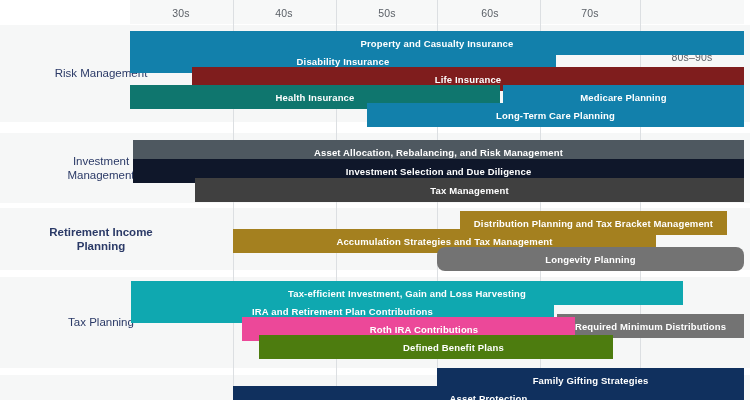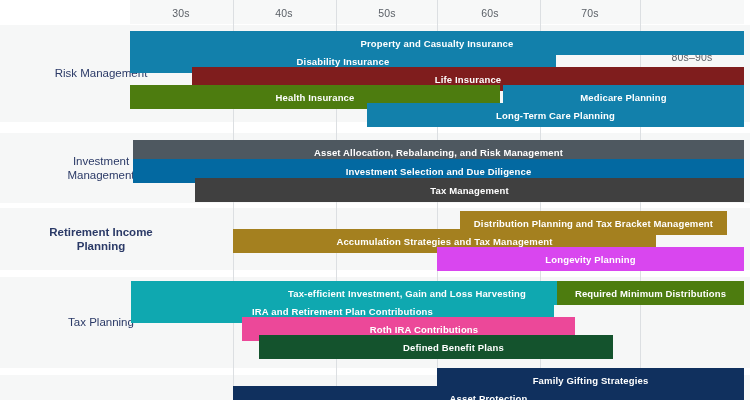--- a/index.html
+++ b/index.html
@@ -117,60 +117,60 @@
   <div id="bars-layer">
       <div class="bar" title="Property and Casualty Insurance" style="left: 130px; width: 614px; top: 31px; background: rgb(18, 128, 171);">
         <span>Property and Casualty Insurance</span>
       </div>
       <div class="bar" title="Disability Insurance" style="left: 130px; width: 426px; top: 49px; background: rgb(18, 128, 171);">
         <span>Disability Insurance</span>
       </div>
       <div class="bar" title="Life Insurance" style="left: 192px; width: 552px; top: 67px; background: #7f1d1d;">
         <span>Life Insurance</span>
       </div>
-      <div class="bar" title="Health Insurance" style="left: 130px; width: 370px; top: 85px; background: #4d7c0f;">
+      <div class="bar" title="Health Insurance" style="left: 130px; width: 370px; top: 85px; background: #0f766e;">
         <span>Health Insurance</span>
       </div>
       <div class="bar" title="Medicare Planning" style="left: 503px; width: 241px; top: 85px; background: rgb(18, 128, 171);">
         <span>Medicare Planning</span>
       </div>
       <div class="bar" title="Long-Term Care Planning" style="left: 367px; width: 377px; top: 103px; background: rgb(18, 128, 171);">
         <span>Long-Term Care Planning</span>
       </div>
       <div class="bar" title="Asset Allocation, Rebalancing, and Risk Management" style="left: 133px; width: 611px; top: 140px; background: rgb(78, 88, 96);">
         <span>Asset Allocation, Rebalancing, and Risk Management</span>
       </div>
-      <div class="bar" title="Investment Selection and Due Diligence" style="left: 133px; width: 611px; top: 159px; background: #0369a1;">
+      <div class="bar" title="Investment Selection and Due Diligence" style="left: 133px; width: 611px; top: 159px; background: #0f172a;">
         <span>Investment Selection and Due Diligence</span>
       </div>
       <div class="bar" title="Tax Management" style="left: 195px; width: 549px; top: 178px; background: #404040;">
         <span>Tax Management</span>
       </div>
       <div class="bar" title="Distribution Planning and Tax Bracket Management" style="left: 460px; width: 267px; top: 211px; background: rgb(164, 128, 31);">
         <span>Distribution Planning and Tax Bracket Management</span>
       </div>
       <div class="bar" title="Accumulation Strategies and Tax Management" style="left: 233px; width: 423px; top: 229px; background: rgb(164, 128, 31);">
         <span>Accumulation Strategies and Tax Management</span>
       </div>
-      <div class="bar" title="Longevity Planning" style="left: 437px; width: 307px; top: 247px; background: #d946ef;">
+      <div class="bar" title="Longevity Planning" style="left: 437px; width: 307px; top: 247px; background: #737373; border-radius: 8px;">
         <span>Longevity Planning</span>
       </div>
       <div class="bar" title="Tax-efficient Investment, Gain and Loss Harvesting" style="left: 131px; width: 552px; top: 281px; background: rgb(15, 168, 176);">
         <span>Tax-efficient Investment, Gain and Loss Harvesting</span>
       </div>
       <div class="bar" title="IRA and Retirement Plan Contributions" style="left: 131px; width: 423px; top: 299px; background: rgb(15, 168, 176);">
         <span>IRA and Retirement Plan Contributions</span>
       </div>
-      <div class="bar" title="Required Minimum Distributions" style="left: 557px; width: 187px; top: 281px; background: #4d7c0f;">
+      <div class="bar" title="Required Minimum Distributions" style="left: 557px; width: 187px; top: 314px; background: #737373;">
         <span>Required Minimum Distributions</span>
       </div>
       <div class="bar" title="Roth IRA Contributions" style="left: 242px; width: 333px; top: 317px; background: #ec4899; padding-left: 31px;">
         <span>Roth IRA Contributions</span>
       </div>
-      <div class="bar" title="Defined Benefit Plans" style="left: 259px; width: 354px; top: 335px; background: #14532d; padding-left: 35px;">
+      <div class="bar" title="Defined Benefit Plans" style="left: 259px; width: 354px; top: 335px; background: #4d7c0f; padding-left: 35px;">
         <span>Defined Benefit Plans</span>
       </div>
       <div class="bar" title="Family Gifting Strategies" style="left: 437px; width: 307px; top: 368px; background: rgb(16, 48, 94);">
         <span>Family Gifting Strategies</span>
       </div>
       <div class="bar" title="Asset Protection" style="left: 233px; width: 511px; top: 386px; background: rgb(16, 48, 94);">
         <span>Asset Protection</span>
       </div>
     </div>
 

